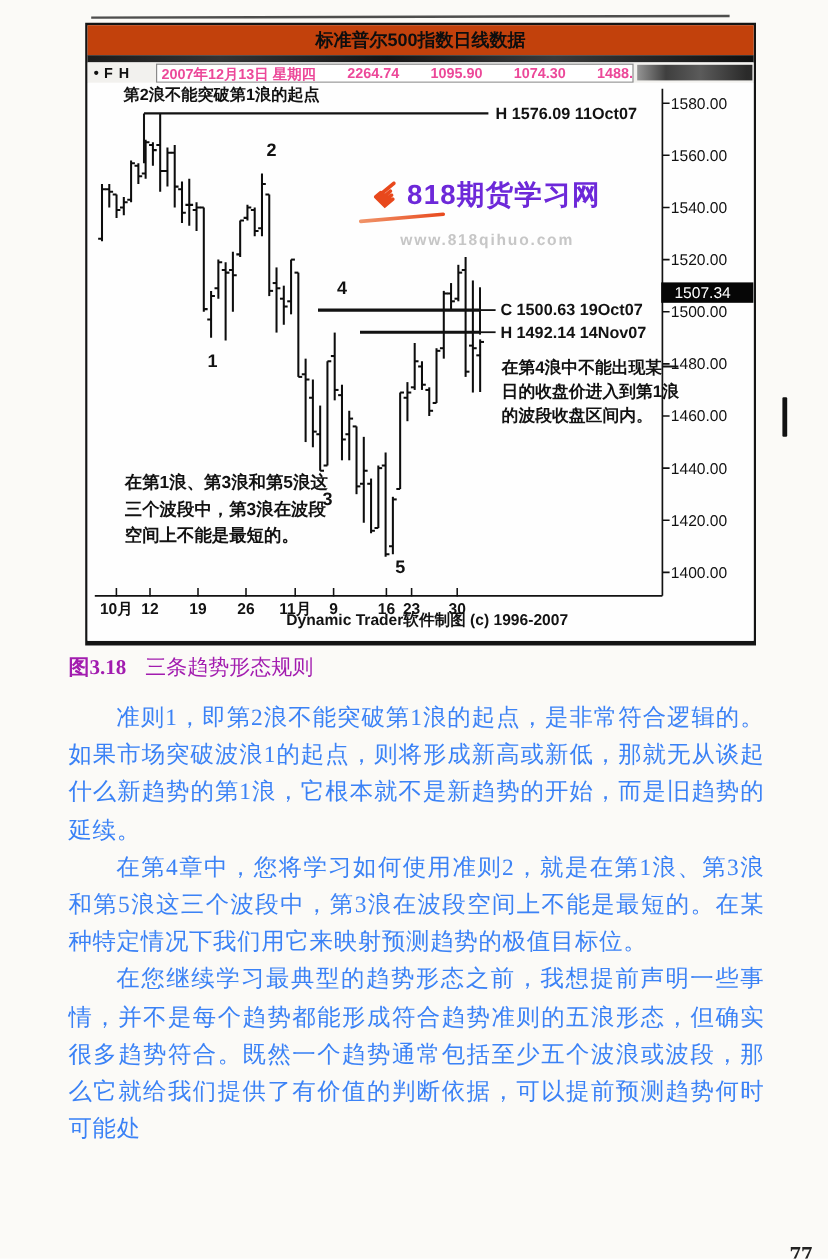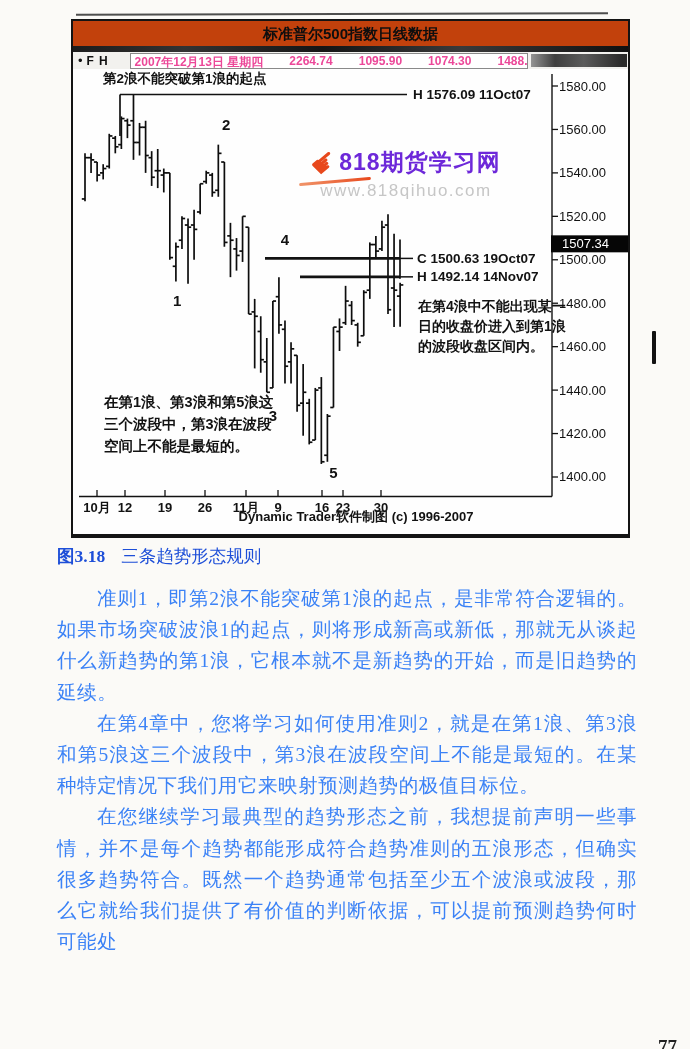--- a/index.html
+++ b/index.html
@@ -28,24 +28,24 @@
   #chart{position:absolute;left:0;top:0;}
 
   
   .watermark{position:absolute;left:224px;top:78px;width:218px;text-align:center;
         font-family:"Liberation Sans","DejaVu Sans",sans-serif;}
   .wm-row{display:flex;align-items:center;justify-content:center;gap:1px;position:relative;}
   .wm-hand{display:inline-block;font-size:30px;line-height:30px;color:#e8481c;transform:rotate(-40deg);}
   .wm-underline{position:absolute;left:2px;top:33px;width:72px;height:3px;
         background:linear-gradient(90deg,#f0956a,#e8481c);transform:rotate(-5deg);border-radius:2px;}
   .wm-brand{font-size:23px;font-weight:800;letter-spacing:1px;color:#6d28d9;}
-  .wm-url{margin-top:3px;font-size:17px;font-weight:400;letter-spacing:1.5px;color:#c6c6c6;}
+  .wm-url{margin-top:14px;font-size:13px;font-weight:700;letter-spacing:1.5px;color:#c6c6c6;}
 
   
-  .caption{position:absolute;left:57px;top:544px;font-size:17.5px;color:#1d4ed8;}
+  .caption{position:absolute;left:57px;top:544px;font-size:17.5px;color:#a21caf;}
   .cap-num{font-weight:700;}
   .cap-text{margin-left:16px;font-weight:500;}
   .bodytext{position:absolute;left:57px;top:583px;width:580px;}
   .bodytext p{margin:0;text-indent:2.05em;font-size:19.5px;line-height:31.2px;
         text-align:justify;letter-spacing:0.6px;color:#3b82f6;}
   .pagenum{position:absolute;left:658px;top:1036px;font-size:19px;font-weight:700;color:#222;}
 </style>
 </head>
 <body>
 

